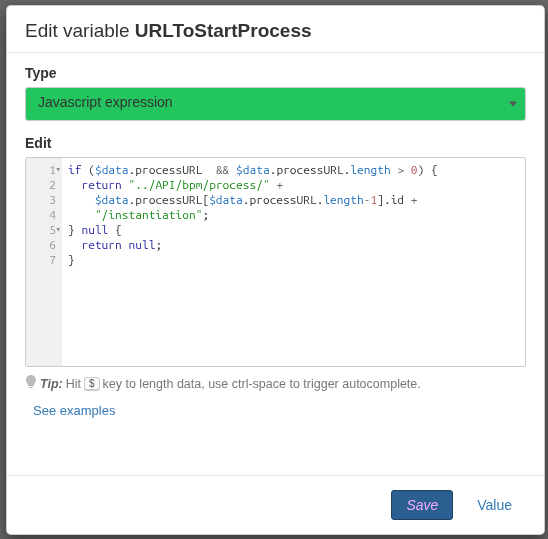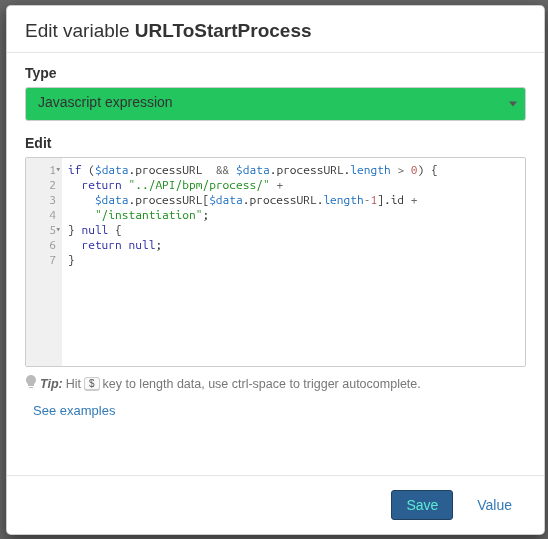--- a/index.html
+++ b/index.html
@@ -146,22 +146,23 @@
     font-size: 14px;
     border-radius: 3px;
     cursor: pointer;
     border: 1px solid transparent;
     margin-left: 6px;
   }
   .btn-primary {
     background: #1f4e79;
     background: #2c5b8f;
     background: #2f5f94;
-    color: #5eead4;
+    color: #f0abfc;
     border-color: #204060;
+    font-style: italic;
   }
   .btn-primary { background:#2b5f92; }
   .btn-link {
     background: none;
     color: #337ab7;
     border: none;
   }
 </style>
 </head>
 <body>

